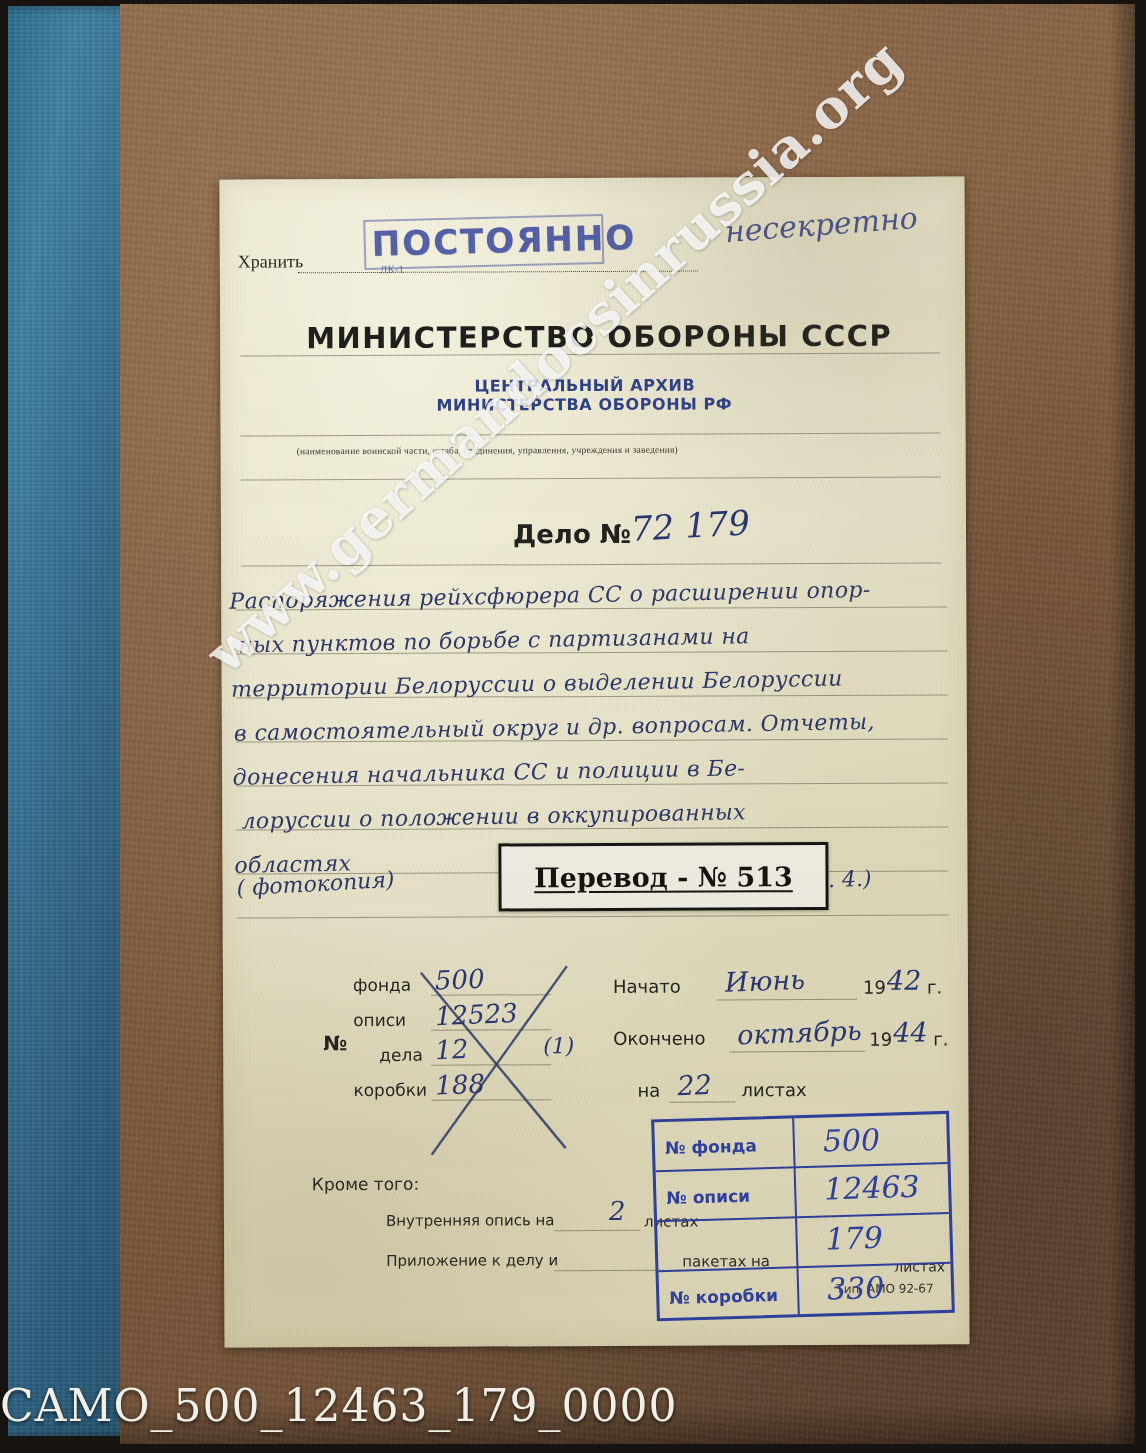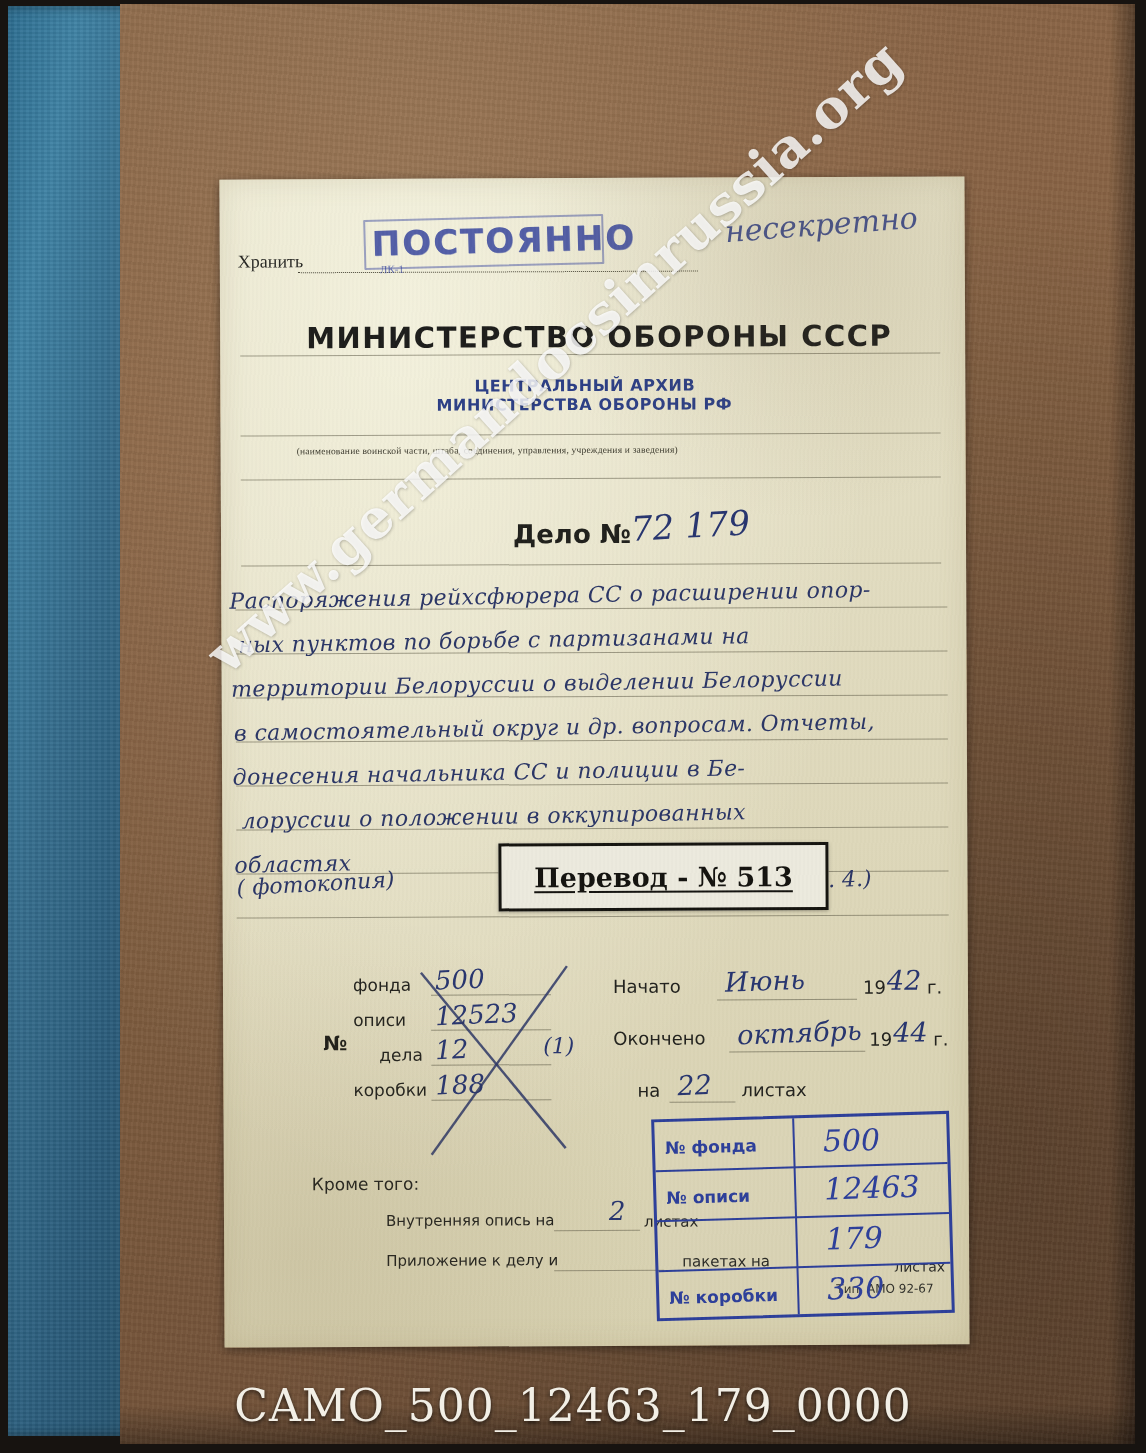--- a/index.html
+++ b/index.html
@@ -458,21 +458,20 @@
     letter-spacing: 1px;
     text-shadow: 0 1px 3px rgba(0,0,0,.25);
     white-space: nowrap;
   }
 
   
   .filename {
     position: absolute;
     left: 0; right: 0;
     bottom: 22px;
-    text-align: center;
     font-family: "DejaVu Serif", serif;
     font-size: 44px;
     letter-spacing: 1px;
     color: #f2efe6;
     text-shadow: 0 2px 4px rgba(0,0,0,.7);
   }
 </style>
 </head>
 <body>
 

